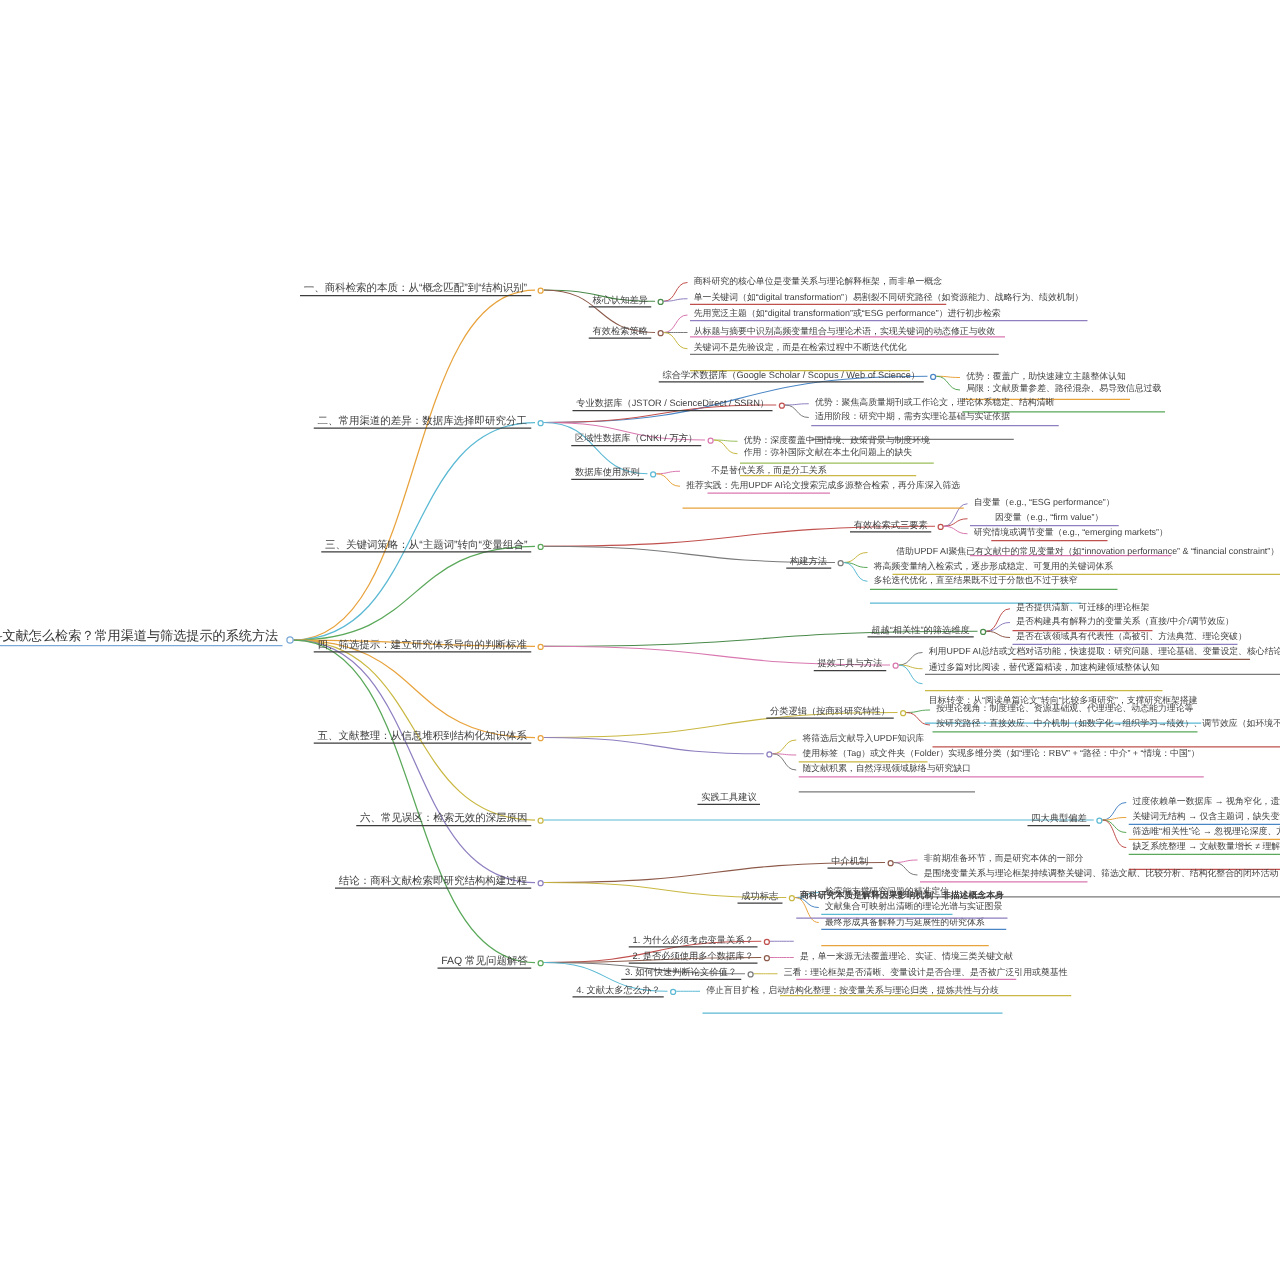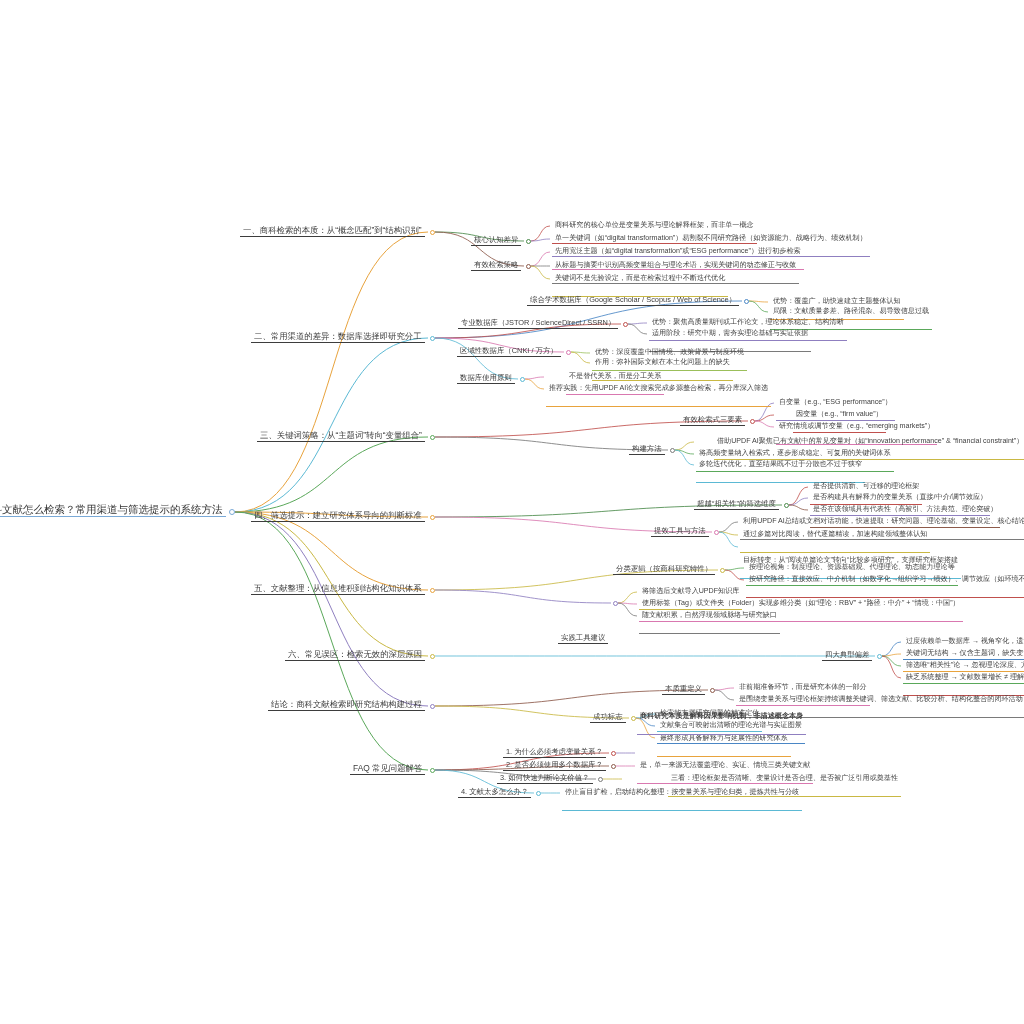--- a/index.html
+++ b/index.html
@@ -169,37 +169,37 @@
       <div class="node lvl1" style="color: rgb(61, 61, 61); left: 285px; top: 650px;"><span class="txt">六、常见误区：检索无效的深层原因</span></div>
       <div class="dot" style="border-color: rgb(201, 184, 67); left: 429.5px; top: 653.5px;"></div>
       <div class="node lvl2" style="color: rgb(61, 61, 61); left: 822px; top: 651px;"><span class="txt">四大典型偏差</span></div>
       <div class="dot" style="border-color: rgb(91, 185, 212); left: 876.5px; top: 653.5px;"></div>
       <div class="node lvl3" style="color: rgb(63, 63, 63); left: 903px; top: 638px;"><span class="txt" style="border-bottom-color: rgb(74, 134, 197);">过度依赖单一数据库 → 视角窄化，遗漏关键路径</span></div>
       <div class="node lvl3" style="color: rgb(63, 63, 63); left: 903px; top: 650px;"><span class="txt" style="border-bottom-color: rgb(232, 163, 61);">关键词无结构 → 仅含主题词，缺失变量关系与情境限定</span></div>
       <div class="node lvl3" style="color: rgb(63, 63, 63); left: 903px; top: 662px;"><span class="txt" style="border-bottom-color: rgb(90, 168, 90);">筛选唯“相关性”论 → 忽视理论深度、方法严谨性与领域代表性</span></div>
       <div class="node lvl3" style="color: rgb(63, 63, 63); left: 903px; top: 674px;"><span class="txt" style="border-bottom-color: rgb(192, 80, 77);">缺乏系统整理 → 文献数量增长 ≠ 理解深化，陷入信息堆砌</span></div>
       <div class="node lvl1" style="color: rgb(61, 61, 61); left: 268px; top: 700px;"><span class="txt">结论：商科文献检索即研究结构构建过程</span></div>
       <div class="dot" style="border-color: rgb(143, 127, 192); left: 429.5px; top: 703.5px;"></div>
-      <div class="node lvl2" style="color: rgb(61, 61, 61); left: 662px; top: 685px;"><span class="txt">本质重定义</span></div>
+      <div class="node lvl2" style="color: rgb(61, 61, 61); left: 662px; top: 685px;"><span class="txt">中介机制</span></div>
       <div class="dot" style="border-color: rgb(141, 90, 74); left: 709.5px; top: 687.5px;"></div>
       <div class="node lvl3" style="color: rgb(63, 63, 63); left: 736px; top: 684px;"><span class="txt" style="border-bottom-color: rgb(217, 120, 176);">非前期准备环节，而是研究本体的一部分</span></div>
       <div class="node lvl3" style="color: rgb(63, 63, 63); left: 736px; top: 696px;"><span class="txt" style="border-bottom-color: rgb(122, 122, 122);">是围绕变量关系与理论框架持续调整关键词、筛选文献、比较分析、结构化整合的闭环活动</span></div>
       <div class="node lvl2" style="color: rgb(61, 61, 61); left: 590px; top: 713px;"><span class="txt">成功标志</span></div>
       <div class="dot" style="border-color: rgb(201, 184, 67); left: 630.5px; top: 715.5px;"></div>
       <div class="node lvl3" style="color: rgb(63, 63, 63); left: 657px; top: 710px;"><span class="txt" style="border-bottom-color: rgb(91, 185, 212);">检索能支撑研究问题的精准定位</span></div>
       <div class="node lvl3" style="color: rgb(63, 63, 63); left: 657px; top: 722px;"><span class="txt" style="border-bottom-color: rgb(74, 134, 197);">文献集合可映射出清晰的理论光谱与实证图景</span></div>
       <div class="node lvl3" style="color: rgb(63, 63, 63); left: 657px; top: 735px;"><span class="txt" style="border-bottom-color: rgb(232, 163, 61);">最终形成具备解释力与延展性的研究体系</span></div>
       <div class="node lvl1" style="color: rgb(61, 61, 61); left: 350px; top: 764px;"><span class="txt">FAQ 常见问题解答</span></div>
       <div class="dot" style="border-color: rgb(90, 168, 90); left: 429.5px; top: 767.5px;"></div>
       <div class="node lvl2" style="color: rgb(61, 61, 61); left: 503px; top: 748px;"><span class="txt">1. 为什么必须考虑变量关系？</span></div>
       <div class="dot" style="border-color: rgb(192, 80, 77); left: 610.5px; top: 750.5px;"></div>
       <div class="node lvl3" style="color: rgb(63, 63, 63); left: 637px; top: 713px; font-weight: bold;"><span class="txt" style="border-bottom-color: rgb(143, 127, 192);">商科研究本质是解释因果影响机制，非描述概念本身</span></div>
       <div class="node lvl2" style="color: rgb(61, 61, 61); left: 503px; top: 761px;"><span class="txt">2. 是否必须使用多个数据库？</span></div>
       <div class="dot" style="border-color: rgb(141, 90, 74); left: 610.5px; top: 763.5px;"></div>
       <div class="node lvl3" style="color: rgb(63, 63, 63); left: 637px; top: 762px;"><span class="txt" style="border-bottom-color: rgb(217, 120, 176);">是，单一来源无法覆盖理论、实证、情境三类关键文献</span></div>
       <div class="node lvl2" style="color: rgb(61, 61, 61); left: 497px; top: 774px;"><span class="txt">3. 如何快速判断论文价值？</span></div>
       <div class="dot" style="border-color: rgb(122, 122, 122); left: 597.5px; top: 776.5px;"></div>
-      <div class="node lvl3" style="color: rgb(63, 63, 63); left: 624px; top: 775px; margin-left: 44px;"><span class="txt" style="border-bottom-color: rgb(201, 184, 67);">三看：理论框架是否清晰、变量设计是否合理、是否被广泛引用或奠基性</span></div>
+      <div class="node lvl3" style="color: rgb(63, 63, 63); left: 624px; top: 775px;"><span class="txt" style="border-bottom-color: rgb(201, 184, 67);">三看：理论框架是否清晰、变量设计是否合理、是否被广泛引用或奠基性</span></div>
       <div class="node lvl2" style="color: rgb(61, 61, 61); left: 458px; top: 788px;"><span class="txt">4. 文献太多怎么办？</span></div>
       <div class="dot" style="border-color: rgb(91, 185, 212); left: 535.5px; top: 790.5px;"></div>
       <div class="node lvl3" style="color: rgb(63, 63, 63); left: 562px; top: 789px;"><span class="txt" style="border-bottom-color: rgb(91, 185, 212);">停止盲目扩检，启动结构化整理：按变量关系与理论归类，提炼共性与分歧</span></div>
     </div>
 </div>
 
 </body></html>

